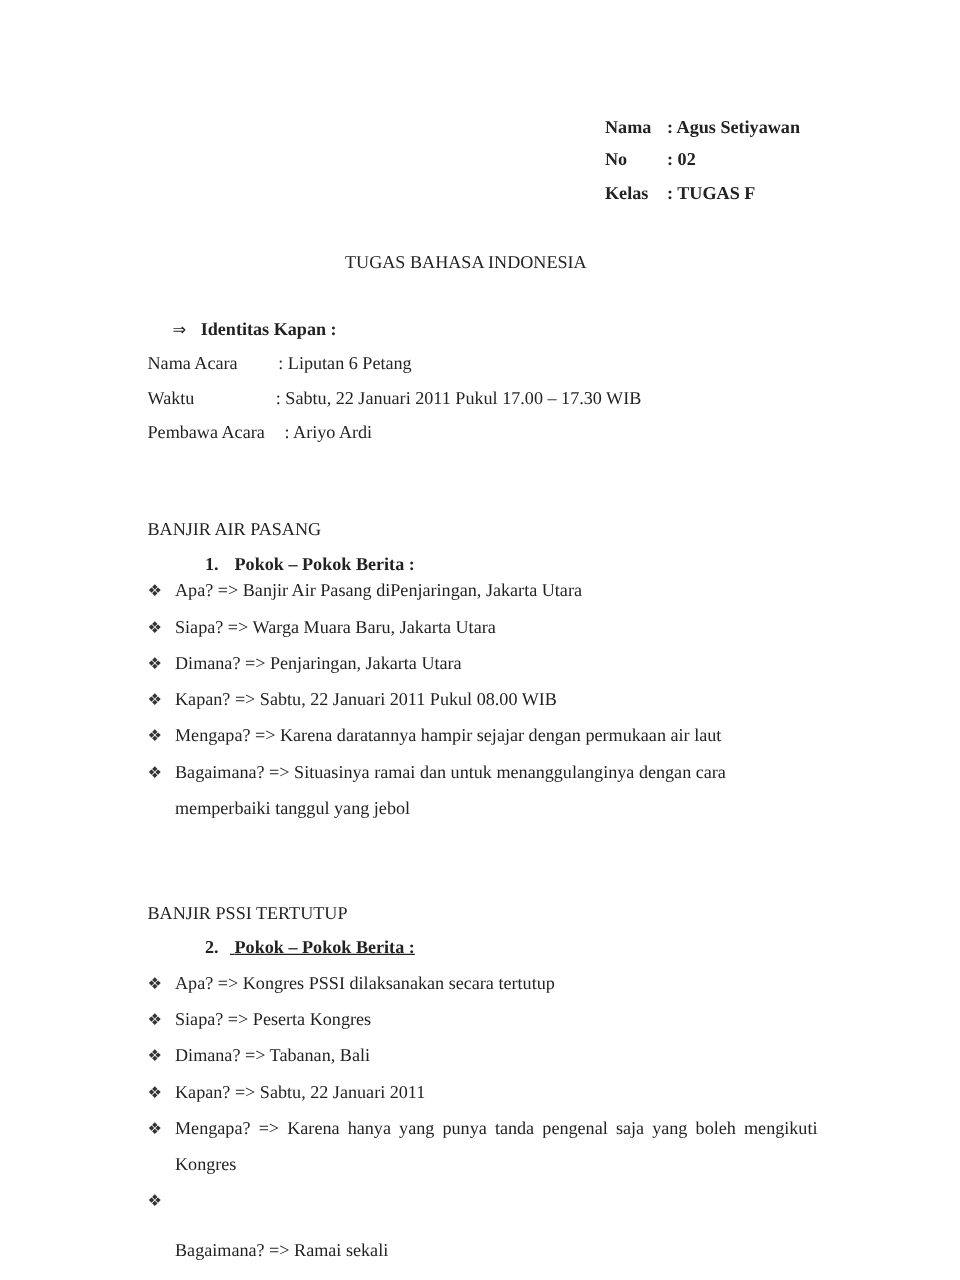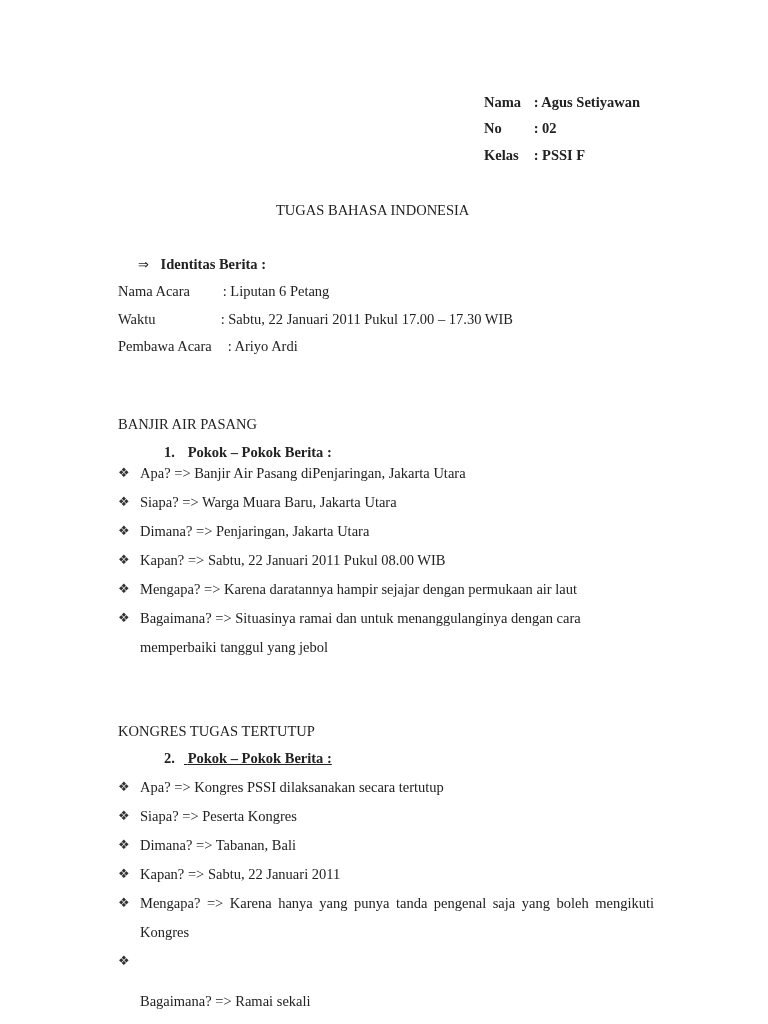--- a/index.html
+++ b/index.html
@@ -30,30 +30,30 @@
 <div class="ident" style="top:94px;">
   <span class="lbl">Nama</span>
   <span>: Agus Setiyawan</span>
 </div>
 <div class="ident" style="top:120px;">
   <span class="lbl">No</span>
   <span>: 02</span>
 </div>
 <div class="ident" style="top:147px;">
   <span class="lbl">Kelas</span>
-  <span>: PSSI F</span>
+  <span>: TUGAS F</span>
 </div>
 
 <div class="title">
   <span>TUGAS BAHASA INDONESIA</span>
 </div>
 
 <div class="abs bold" style="left:138px; top:256px;">
   <span style="font-weight:normal; font-family:'DejaVu Sans', sans-serif; font-size:13px; margin-right:8px;">⇒</span>
-  <span>Identitas Berita :</span>
+  <span>Identitas Kapan :</span>
 </div>
 
 <div class="row" style="top:283px;">
   <span class="k" style="width:101px;">Nama Acara</span>
   <span>: Liputan 6 Petang</span>
 </div>
 <div class="row" style="top:311px;">
   <span class="k" style="width:99px;">Waktu</span>
   <span>: Sabtu, 22 Januari 2011 Pukul 17.00 – 17.30 WIB</span>
 </div>
@@ -86,21 +86,21 @@
 </div>
 <div class="bullet" style="top:581px;">
   <span class="dia">❖</span>
   <span class="txt" style="top:-6px;">Mengapa? =&gt; Karena daratannya hampir sejajar dengan permukaan air laut</span>
 </div>
 <div class="bullet" style="top:610px;">
   <span class="dia">❖</span>
   <span class="txt" style="top:-6px;">Bagaimana? =&gt; Situasinya ramai dan untuk menanggulanginya dengan cara memperbaiki tanggul yang jebol</span>
 </div>
 
-<div class="sec-head" style="top:723px;">KONGRES TUGAS TERTUTUP</div>
+<div class="sec-head" style="top:723px;">BANJIR PSSI TERTUTUP</div>
 <div class="numhead" style="top:750px;text-decoration:underline;">
   <span class="n">2.</span>
   <span>Pokok – Pokok Berita :</span>
 </div>
 
 <div class="bullet" style="top:779px;">
   <span class="dia">❖</span>
   <span class="txt" style="top:-6px;">Apa? =&gt; Kongres PSSI dilaksanakan secara tertutup</span>
 </div>
 <div class="bullet" style="top:808px;">

